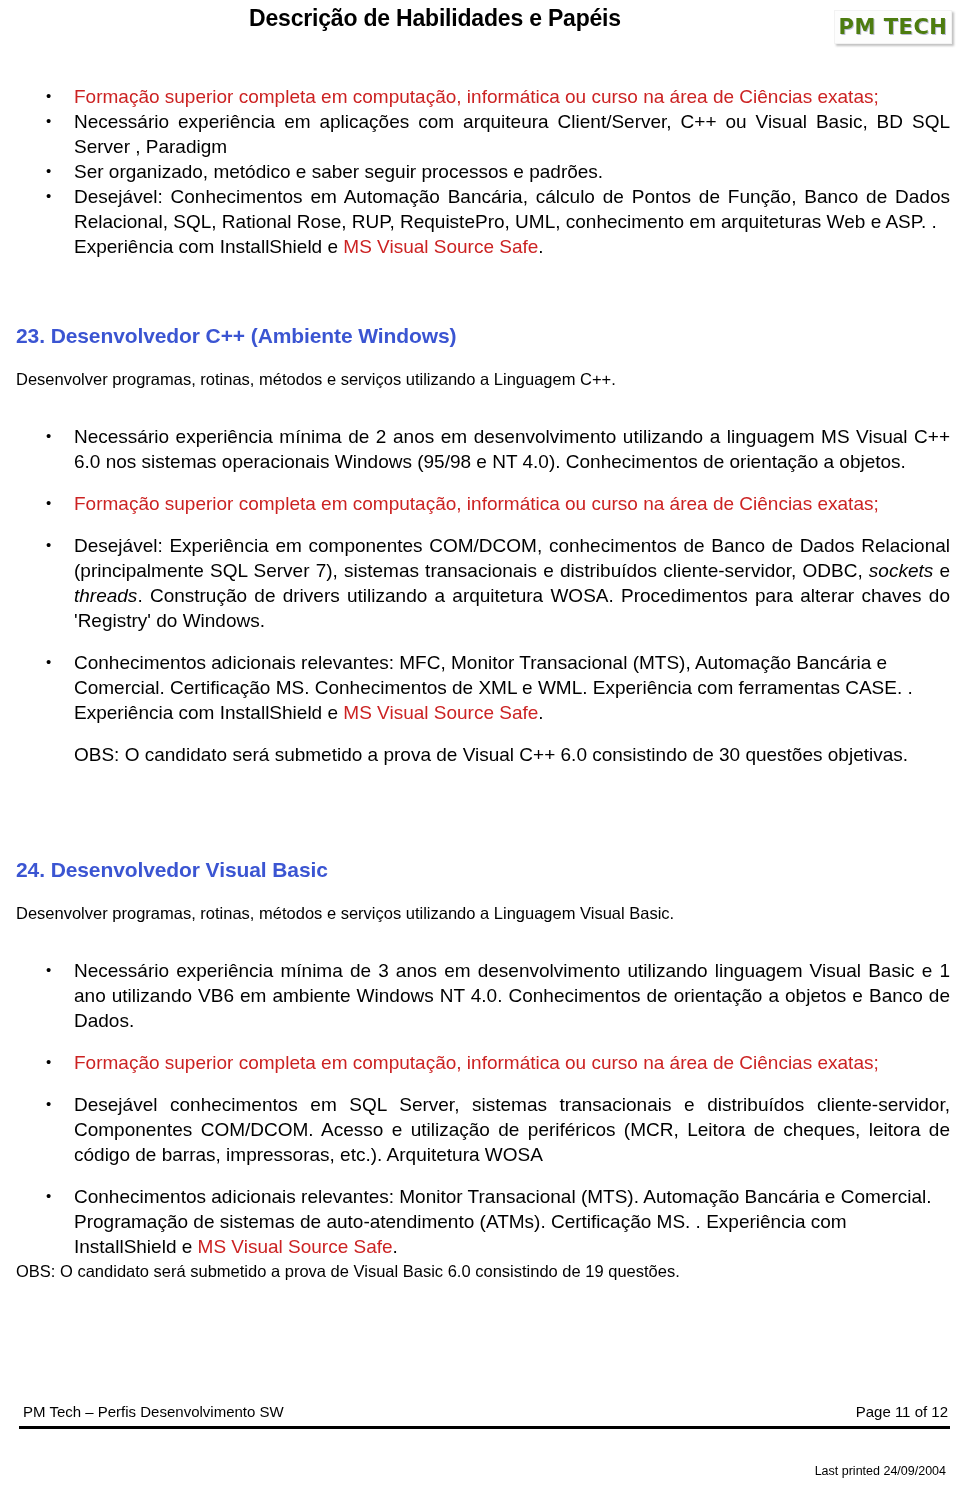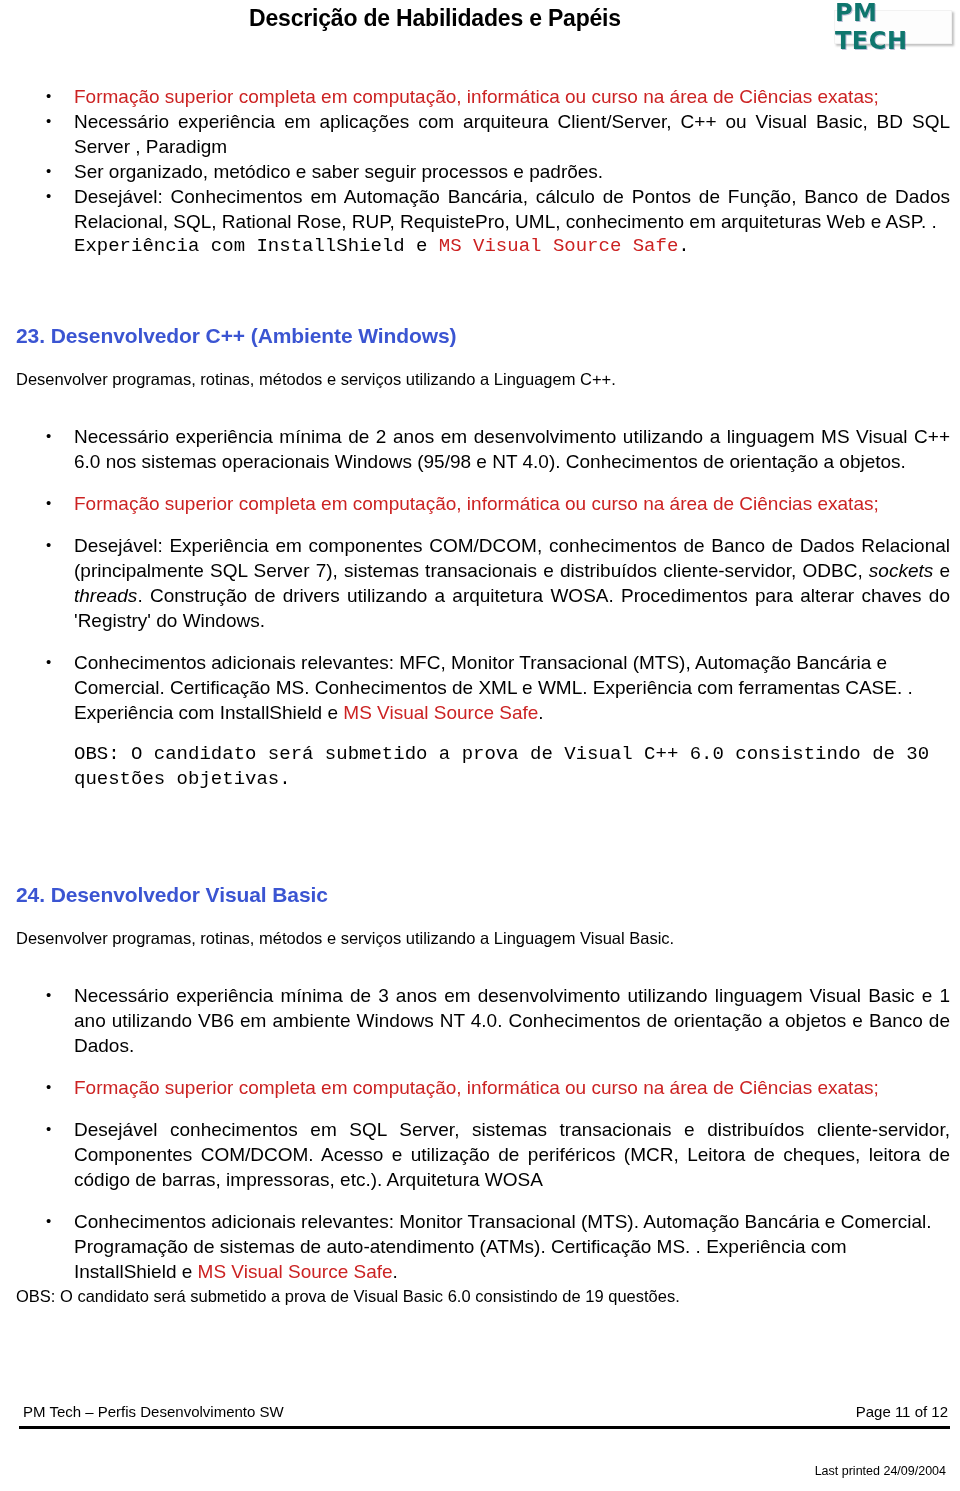--- a/index.html
+++ b/index.html
@@ -55,23 +55,23 @@
     box-shadow: 2px 2px 2px rgba(120,120,120,0.45);
     border: 1px solid #f2f2f2;
     box-sizing: border-box;
     display: flex;
     align-items: center;
     justify-content: center;
   }
   .logo-text {
     font-family: "DejaVu Sans", sans-serif;
     font-weight: bold;
-    font-size: 24px;
+    font-size: 21px;
     letter-spacing: 0.5px;
-    color: #0f766e;
+    color: #4d7c0f;
     text-shadow: 1px 1px 0 rgba(60,70,140,0.35);
   }
 
   
   .content {
     padding: 12px 6px 0 8px;
   }
 
   p, ul, li {
     margin: 0;
@@ -105,21 +105,21 @@
     position: absolute;
     left: 38px;
     top: -1px;
     font-size: 15px;
     line-height: 25px;
     color: #000000;
   }
   ul.bullets > li.justify { text-align: justify; }
   ul.bullets > li.spaced { margin-top: 17px; }
   ul.bullets > li.red { color: #cc2222; }
-  ul.bullets > li.nobullet { padding-left: 66px; font-family: Liberation Mono, monospace; }
+  ul.bullets > li.nobullet { padding-left: 66px; }
   ul.bullets > li.nobullet::before { content: ""; }
 
   .red { color: #cc2222; }
   .ital { font-style: italic; }
 
   .sec-head {
     font-weight: bold;
     font-size: 21px;
     line-height: 26px;
     letter-spacing: -0.1px;

